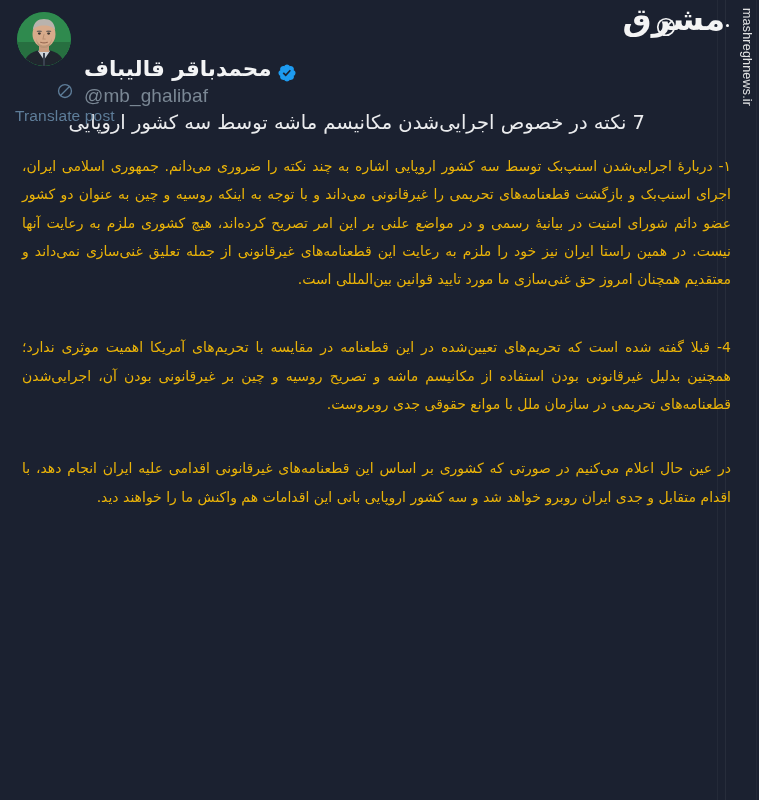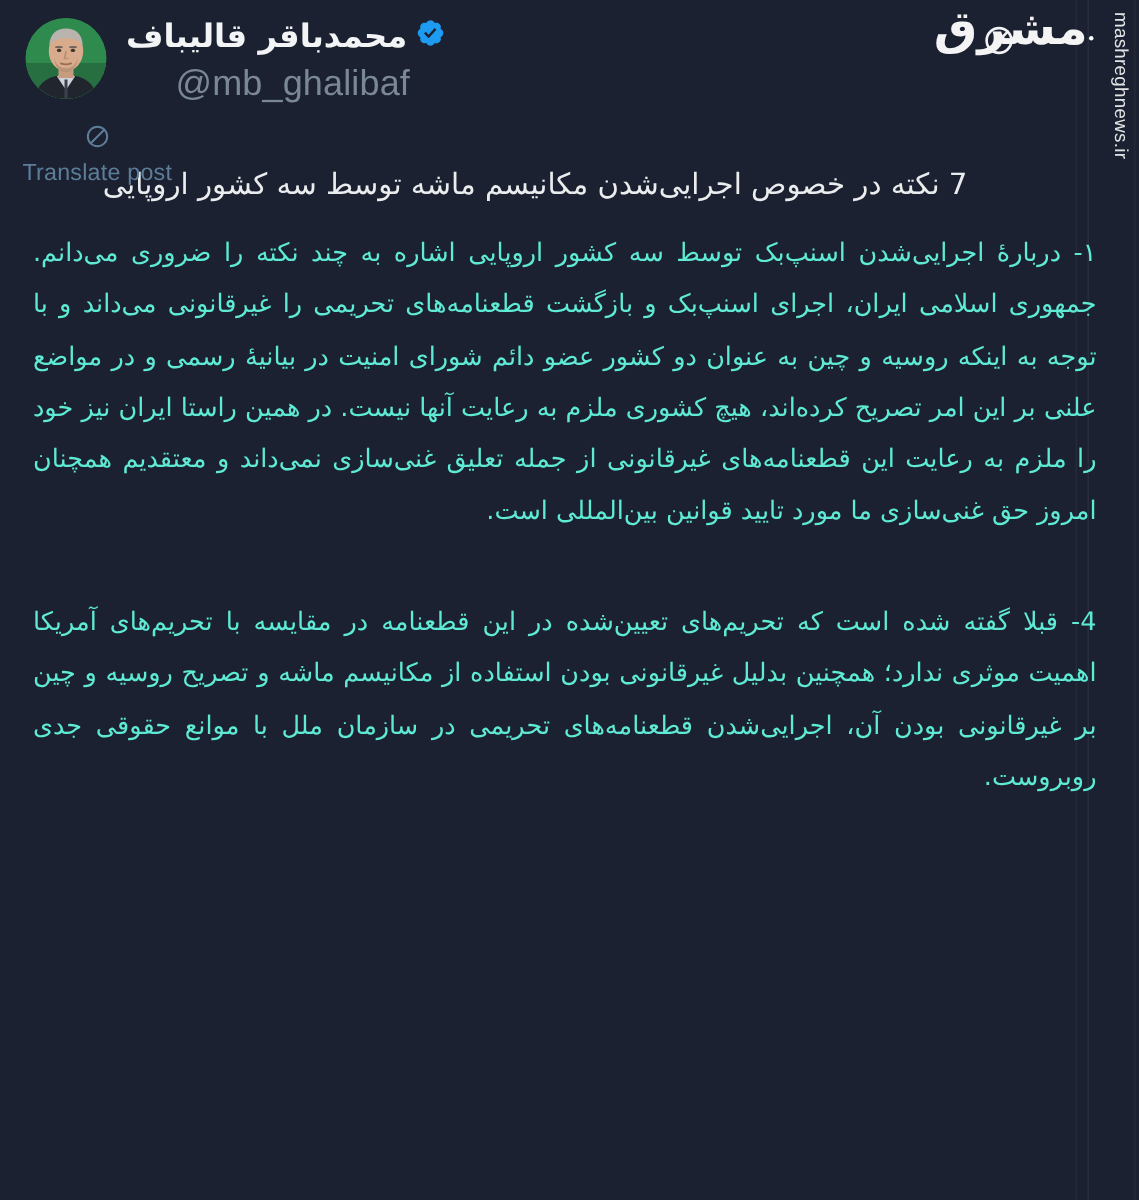--- a/index.html
+++ b/index.html
@@ -105,48 +105,48 @@
   .avatar svg { display: block; width: 100%; height: 100%; }
 
   .name-block {
     position: absolute;
     top: 2px; left: 84px;
     direction: rtl;
     text-align: left;
   }
   .display-name-row {
     display: flex;
-    align-items: flex-start;
+    align-items: flex-end;
     gap: 5px;
     flex-direction: row-reverse;
     justify-content: flex-end;
+    margin-top: 44px;
   }
   .display-name {
     font-size: 21.5px;
     font-weight: 700;
     color: #f3f4f5;
     line-height: 1.25;
     white-space: nowrap;
     letter-spacing: 0;
   }
   .verified-badge {
     width: 20px; height: 20px;
     flex: 0 0 20px;
     display: block;
   }
   .handle {
-    font-size: 24px;
+    font-size: 19px;
     color: #7a8794;
     line-height: 1.3;
     margin-top: 1px;
     font-family: "Liberation Sans", sans-serif;
     direction: ltr;
     text-align: left;
     letter-spacing: .1px;
-    margin-left: 33px;
   }
 
   
   .translate-post {
     position: absolute;
     top: 82px; left: 15px;
     display: flex;
     align-items: center;
     gap: 7px;
     flex-direction: column;
@@ -175,23 +175,23 @@
   .tweet-title {
     font-size: 19.5px;
     line-height: 1.75;
     color: #ebecee;
     font-weight: 400;
     margin: 0 0 12px 0;
     padding-right: 90px;
     padding-left: 22px;
   }
   .para {
-    font-size: 17px;
+    font-size: 14px;
     line-height: 2.02;
-    color: #5eead4;
+    color: #eab308;
     margin: 0 0 20px 0;
     text-align: justify;
     text-align-last: right;
     padding-right: 4px;
     padding-left: 2px;
   }
   .para.p1 { margin-bottom: 40px; }
   .para.p2 { margin-bottom: 36px; }
 </style>
 </head>
@@ -271,14 +271,15 @@
     <circle cx="12" cy="12" r="8.6" fill="none" stroke="#5e7d99" stroke-width="1.8"></circle>
     <path d="M6 18 L18 6" stroke="#5e7d99" stroke-width="1.8" stroke-linecap="round"></path>
   </svg>
   <span class="tp-label">Translate post</span>
 </div>
 
 <div class="tweet-body">
   <div class="tweet-title">7 نکته در خصوص اجرایی‌شدن مکانیسم ماشه توسط سه کشور اروپایی</div>
   <p class="para p1">۱- دربارهٔ اجرایی‌شدن اسنپ‌بک توسط سه کشور اروپایی اشاره به چند نکته را ضروری می‌دانم. جمهوری اسلامی ایران، اجرای اسنپ‌بک و بازگشت قطعنامه‌های تحریمی را غیرقانونی می‌داند و با توجه به اینکه روسیه و چین به عنوان دو کشور عضو دائم شورای امنیت در بیانیهٔ رسمی و در مواضع علنی بر این امر تصریح کرده‌اند، هیچ کشوری ملزم به رعایت آنها نیست. در همین راستا ایران نیز خود را ملزم به رعایت این قطعنامه‌های غیرقانونی از جمله تعلیق غنی‌سازی نمی‌داند و معتقدیم همچنان امروز حق غنی‌سازی ما مورد تایید قوانین بین‌المللی است.</p>
   <p class="para p2">4- قبلا گفته شده است که تحریم‌های تعیین‌شده در این قطعنامه در مقایسه با تحریم‌های آمریکا اهمیت موثری ندارد؛ همچنین بدلیل غیرقانونی بودن استفاده از مکانیسم ماشه و تصریح روسیه و چین بر غیرقانونی بودن آن، اجرایی‌شدن قطعنامه‌های تحریمی در سازمان ملل با موانع حقوقی جدی روبروست.</p>
+  <p class="para p2">در عین حال اعلام می‌کنیم در صورتی که کشوری بر اساس این قطعنامه‌های غیرقانونی اقدامی علیه ایران انجام دهد، با اقدام متقابل و جدی ایران روبرو خواهد شد و سه کشور اروپایی بانی این اقدامات هم واکنش ما را خواهند دید.</p>
 
 </div>
 
 </body></html>

